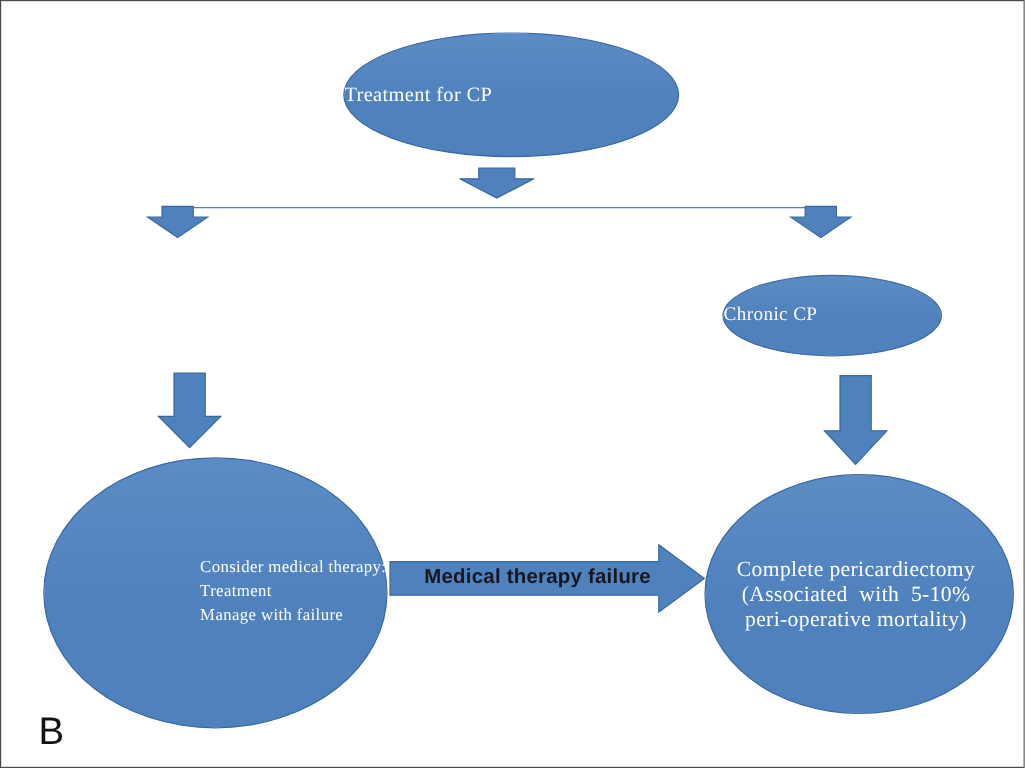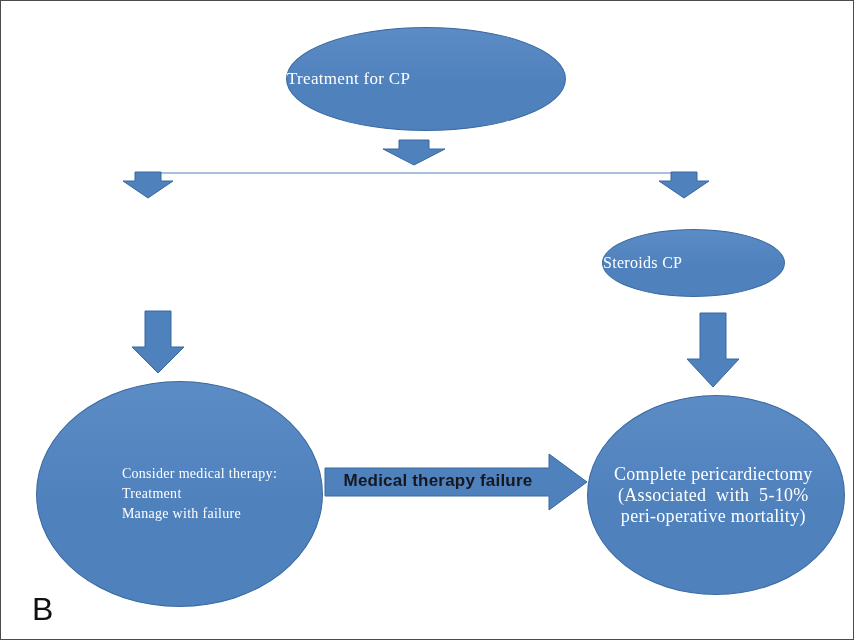--- a/index.html
+++ b/index.html
@@ -45,40 +45,40 @@
     box-sizing: border-box;
     letter-spacing: 0.3px;
   }
   .ellipse .node-label { text-align: center; }
   .node-root       { left: 285px; top: 26px;  width: 280px; height: 104px; font-size: 17px; }
   .node-transient  { left: 70px;  top: 219px; width: 190px; height: 72px;  font-size: 16px; }
   .node-chronic    { left: 601px; top: 228px; width: 183px; height: 68px;  font-size: 16px; }
   .node-medical {
     left: 35px; top: 380px; width: 287px; height: 226px;
     font-size: 14px;
-    justify-content: center;
+    justify-content: flex-end;
   }
   .node-medical .lines {
     padding-left: 40px;
     line-height: 20px;
     text-align: left;
   }
   .node-pericardiectomy {
     left: 586px; top: 394px; width: 258px; height: 200px;
     font-size: 18px;
   }
   .node-pericardiectomy .lines {
     text-align: center;
     line-height: 21px;
     padding: 0 26px;
   }
   .node-pericardiectomy .lines .line:nth-child(2) { word-spacing: 5px; }
   .arrow-label {
     position: absolute;
-    left: 326px; top: 470px;
+    left: 336px; top: 470px;
     width: 222px;
     text-align: center;
     font-size: 17px;
     font-weight: 600;
     color: var(--arrow-label, #17171f);
     letter-spacing: 0.2px;
   }
   .figure-label {
     position: absolute;
     left: 31px; top: 590px;
@@ -108,21 +108,21 @@
 
     <polygon class="shape" points="324,467 548,467 548,453 586,481 548,509 548,495 324,495"></polygon>
   </svg>
 
   <div class="ellipse node-root">
     <span class="node-label">Treatment for CP</span>
   </div>
 
 
   <div class="ellipse node-chronic">
-    <span class="node-label">Steroids CP</span>
+    <span class="node-label">Chronic CP</span>
   </div>
 
   <div class="ellipse node-medical">
     <div class="lines">
       <div class="line">Consider medical therapy:</div>
       <div class="line">Treatment</div>
       <div class="line">Manage with failure</div>
     </div>
   </div>
 

